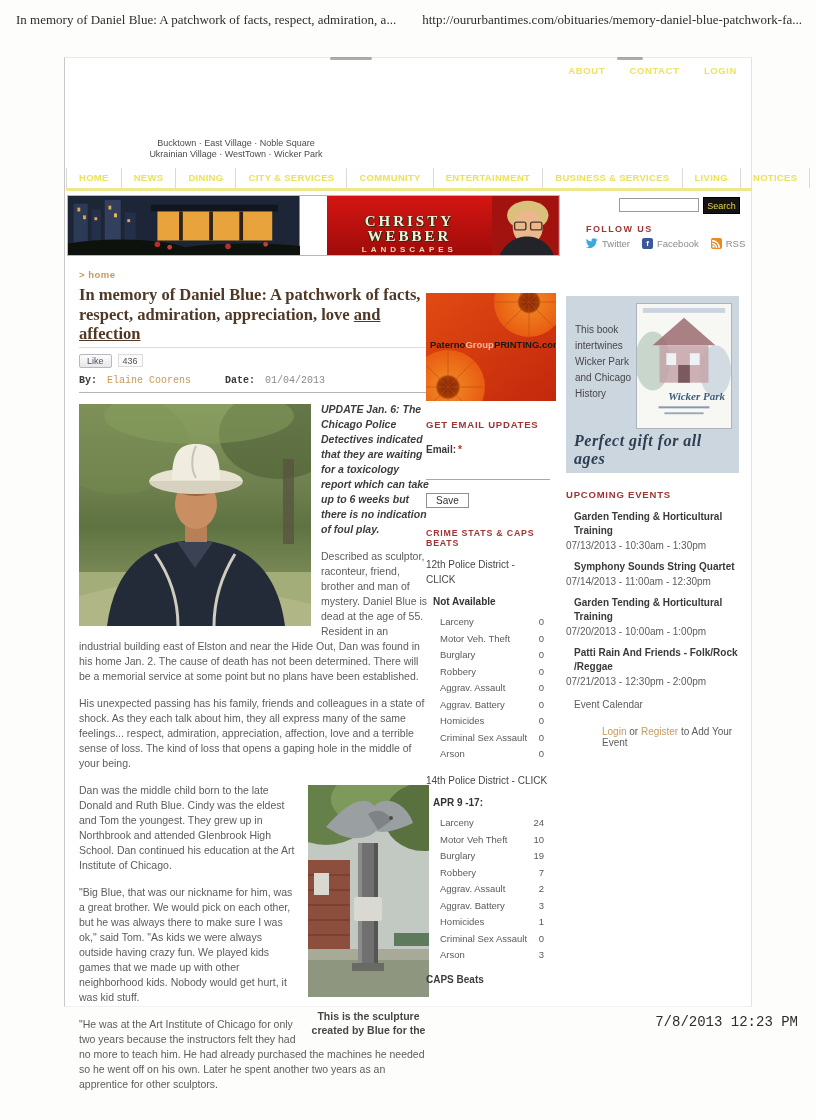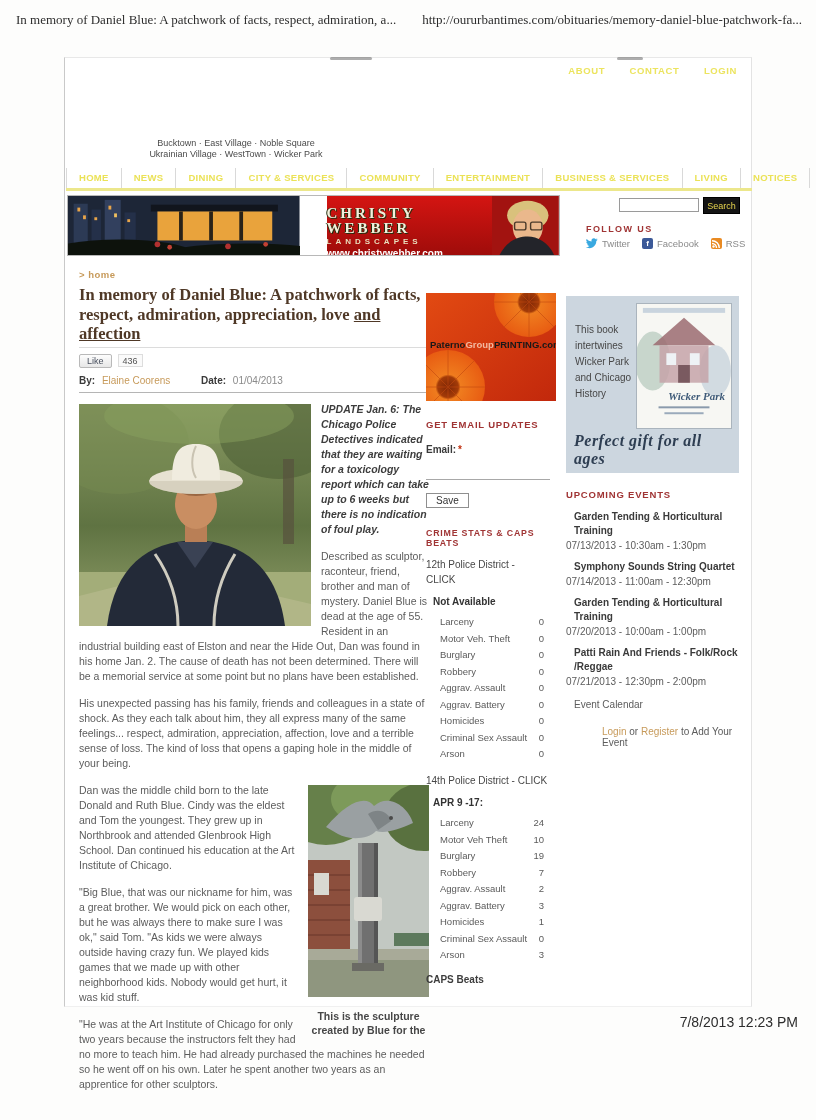--- a/index.html
+++ b/index.html
@@ -3,21 +3,21 @@
 <meta charset="utf-8">
 <style>
   * { box-sizing: border-box; margin: 0; padding: 0; }
   html,body { background:#fff; }
   body { font-family:"Liberation Sans", sans-serif; }
   .sheet { position:relative; width:816px; height:1120px; background:#fdfdfc; overflow:hidden; }
 
   
   .print-header { position:absolute; top:12px; left:16px; right:14px; display:flex; justify-content:space-between;
     font-family:"Liberation Serif", serif; font-size:13px; color:#2d2d2d; }
-  .print-footer { position:absolute; top:1014px; right:18px; font-family:Liberation Sans, sans-serif; font-size:14px; color:#2d2d2d; }
+  .print-footer { position:absolute; top:1014px; right:18px; font-family:Liberation Mono, monospace; font-size:14px; color:#2d2d2d; }
 
   
   .page { position:absolute; left:64px; top:57px; width:688px; height:950px; background:#fff;
     border-left:1px solid #c9c9c9; border-right:1px solid #e3e3e3; border-top:1px solid #e8e8e8; border-bottom:1px solid #f0f0f0; }
   .smudge { position:absolute; top:-1px; height:3px; background:#6a6a6a; opacity:.55; border-radius:2px; }
 
   
   .top-links { position:absolute; top:2px; right:14px; }
   .top-links span { margin-left:20px; color:#ece45f; font-size:9.5px; font-weight:bold; letter-spacing:.6px; }
 
@@ -25,21 +25,21 @@
 
   
   .nav { position:absolute; top:110px; left:1px; width:686px; height:23px; display:flex; align-items:stretch; border-bottom:3px solid #ece78b; }
   .nav-item { padding:0 12px; font-size:9.5px; font-weight:bold; color:#ebe257; letter-spacing:.3px; line-height:20px; border-right:1px solid #d9d9d9; white-space:nowrap; }
   .nav-item:first-child { border-left:1px solid #d9d9d9; }
 
   
   .banner { position:absolute; top:137px; left:2px; width:493px; height:61px; display:flex; overflow:hidden; border:1px solid #b8b8b8; }
   .banner-photo { width:246px; height:100%; }
   .banner-photo svg, .banner-face svg { display:block; width:100%; height:100%; }
-  .banner-brand { width:176px; background:linear-gradient(#d41512,#9f0c0a); position:relative; padding-top:10px;margin-left:27px; }
+  .banner-brand { width:176px; background:linear-gradient(#d41512,#9f0c0a); position:relative; text-align:center; padding-top:18px;margin-left:27px; }
   .bb-line1, .bb-line2 { display:block; font-family:"Liberation Serif", serif; font-weight:bold; font-size:15px; line-height:15px;
      color:#f4efdc; letter-spacing:3px; text-shadow:1px 1px 0 #23300f, -1px 0 0 #23300f; }
   .bb-line3 { display:block; font-size:8px; letter-spacing:4px; color:#e9dfbe; line-height:11px; font-weight:bold; }
   .bb-url { display:block; font-size:10px; font-weight:bold; color:#ffffff; line-height:13px; }
   .banner-face { width:71px; height:100%; }
 
   
   .search-input { position:absolute; top:140px; left:554px; width:80px; height:14px; border:1px solid #9a9a9a; background:#fff; font-size:10px; padding:0 3px; }
   .search-btn { position:absolute; top:139px; left:638px; width:37px; height:17px; background:#141414; color:#e6d44e; font-weight:normal; font-size:9px; text-align:center; line-height:16px; border:1px solid #000; cursor:pointer; }
   .follow-heading { position:absolute; top:166px; left:521px; color:#a03434; font-size:9px; font-weight:bold; letter-spacing:1.4px; }
@@ -49,21 +49,21 @@
 
   .breadcrumb { position:absolute; top:211px; left:14px; color:#c79a5a; font-weight:bold; font-size:9.5px; letter-spacing:.5px; }
 
   
   .article { position:absolute; top:227px; left:14px; width:350px; }
   .article h1 { font-family:"Liberation Serif", serif; font-size:16.5px; line-height:19.5px; color:#4f3826; font-weight:bold; border-bottom:1px solid #dcdcdc; padding-bottom:3px; margin-bottom:6px; }
   .title-end { text-decoration:underline; }
   .like-row { display:flex; align-items:center; gap:6px; margin:3px 0 7px; }
   .like-btn { border:1px solid #b9b9b9; background:linear-gradient(#fdfdfd,#e7e7e7); border-radius:2px; font-size:9px; color:#49505e; padding:0 7px; height:14px; line-height:13px; cursor:pointer; }
   .like-count { font-size:9px; color:#555; border:1px solid #ddd; background:#fafafa; padding:0 4px; height:13px; line-height:12px; }
-  .byline { font-size:10px; color:#8a8a8a; margin:4px 0 6px; }
+  .byline { font-size:10px; color:#8a8a8a; margin:4px 0 6px;font-family:Liberation Mono, monospace; }
   .b-label { font-weight:bold; color:#3a3a3a; margin-right:4px; }
   .author { color:#c79a5a; }
   .date-group { margin-left:28px; }
   .rule { border:none; border-top:1px solid #b5b5b5; margin:6px 0 9px; }
   .body { font-size:10.5px; line-height:15px; color:#5c5c5c; }
   .body p { margin:0 0 12px; }
   figure.cowboy { float:left; width:232px; height:222px; margin:2px 10px 6px 0; }
   figure.cowboy svg { display:block; width:100%; height:100%; }
   .update { font-weight:bold; font-style:italic; color:#3d3d3d; }
   figure.sculpt { float:right; width:121px; margin:2px 0 2px 10px; }

